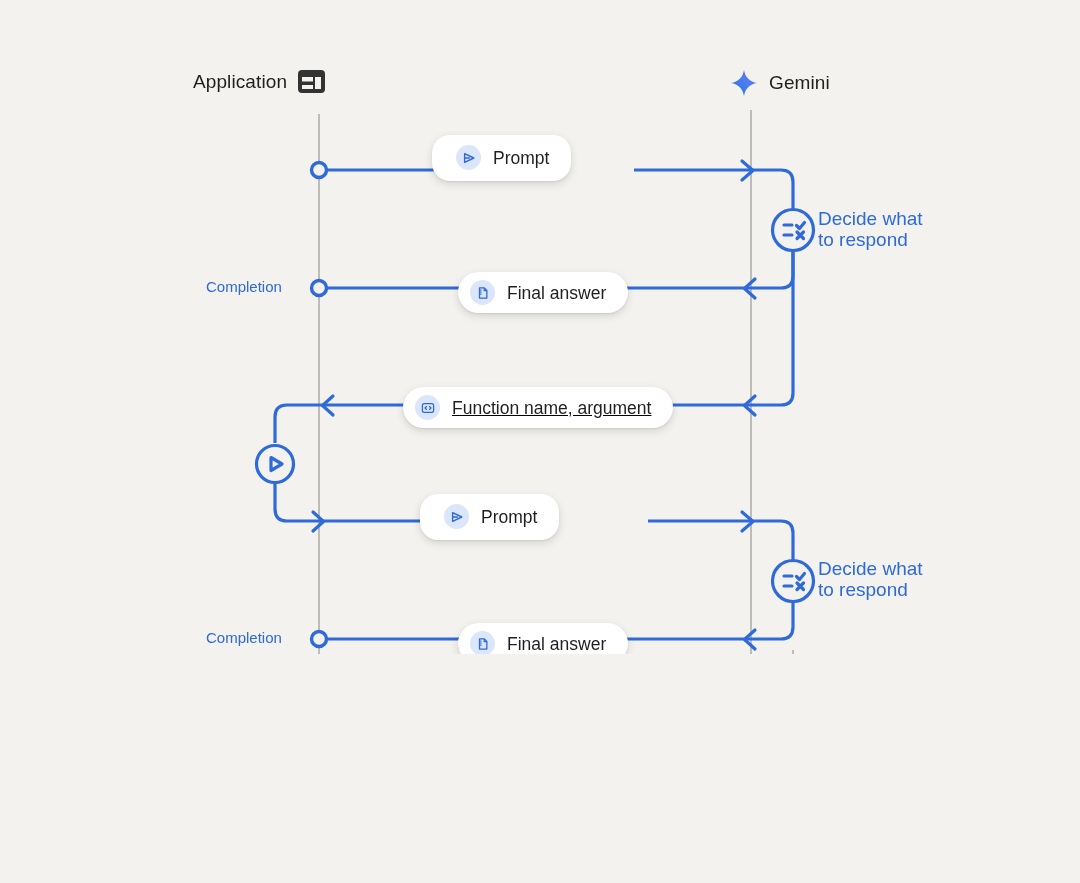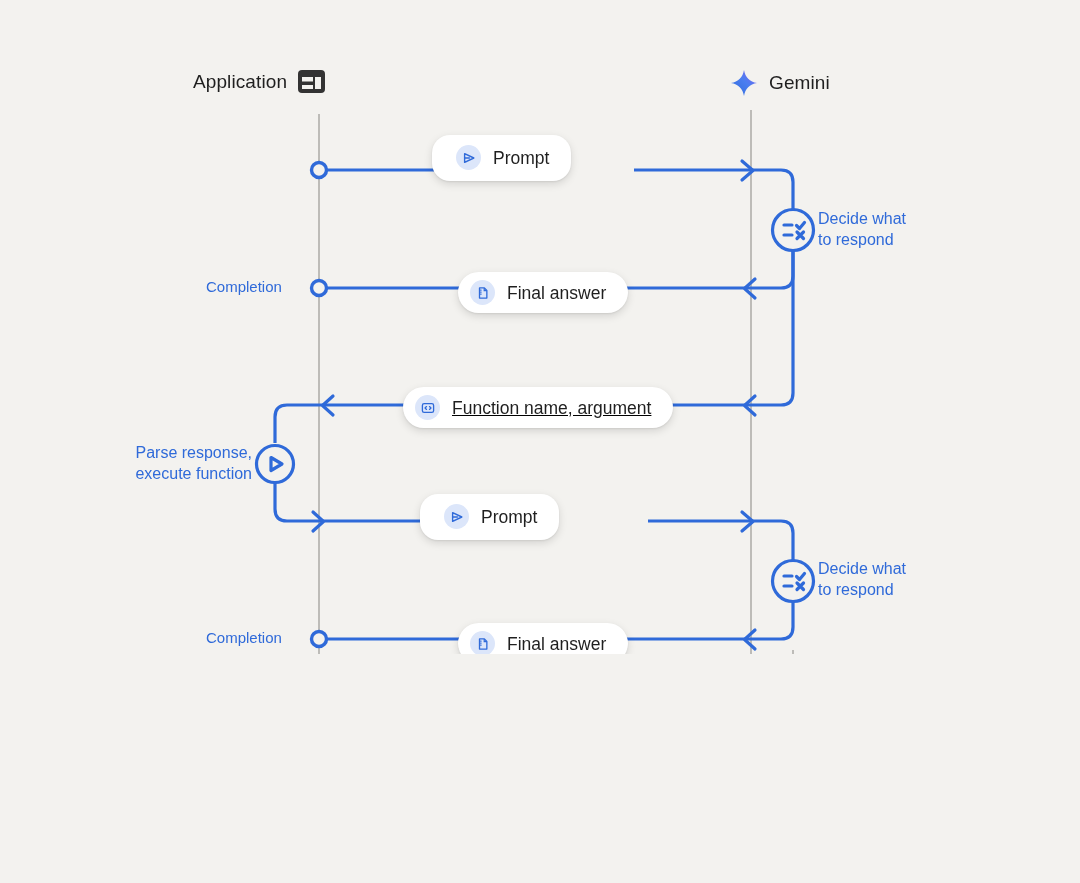--- a/index.html
+++ b/index.html
@@ -117,21 +117,21 @@
   #card-prompt-def { left: 432px; top: 135px; }
   #card-final-1    { left: 458px; top: 272px; }
   #card-funcname   { left: 403px; top: 387px; text-decoration: underline; }
   #card-prompt-res { left: 420px; top: 494px; }
   #card-final-2    { left: 458px; top: 623px; }
 
   
   .annot {
     position: absolute;
     color: #2f6ad9;
-    font-size: 16px;
+    font-size: 19px;
     line-height: 21px;
     white-space: nowrap;
     z-index: 4;
   }
   #annot-decide-1 { left: 818px; top: 208px; }
   #annot-decide-2 { left: 818px; top: 558px; }
   #annot-parse {
     left: 112px; top: 442px;
     text-align: right;
     width: 140px;
@@ -345,24 +345,20 @@
   <div class="annot" id="annot-decide-1">
     <div>Decide what</div>
     <div>to respond</div>
   </div>
 
   <div class="annot" id="annot-decide-2">
     <div>Decide what</div>
     <div>to respond</div>
   </div>
 
-  <div class="annot" id="annot-parse">
-    <div>Parse response,</div>
-    <div>execute function</div>
-  </div>
 
   <div class="completion-label" id="label-completion-1">Completion</div>
   <div class="completion-label" id="label-completion-2">Completion</div>
 
   <div id="loopback-text">Use another functi</div>
 
   <div id="bottom-fade"></div>
 </div>
 
 </body></html>

